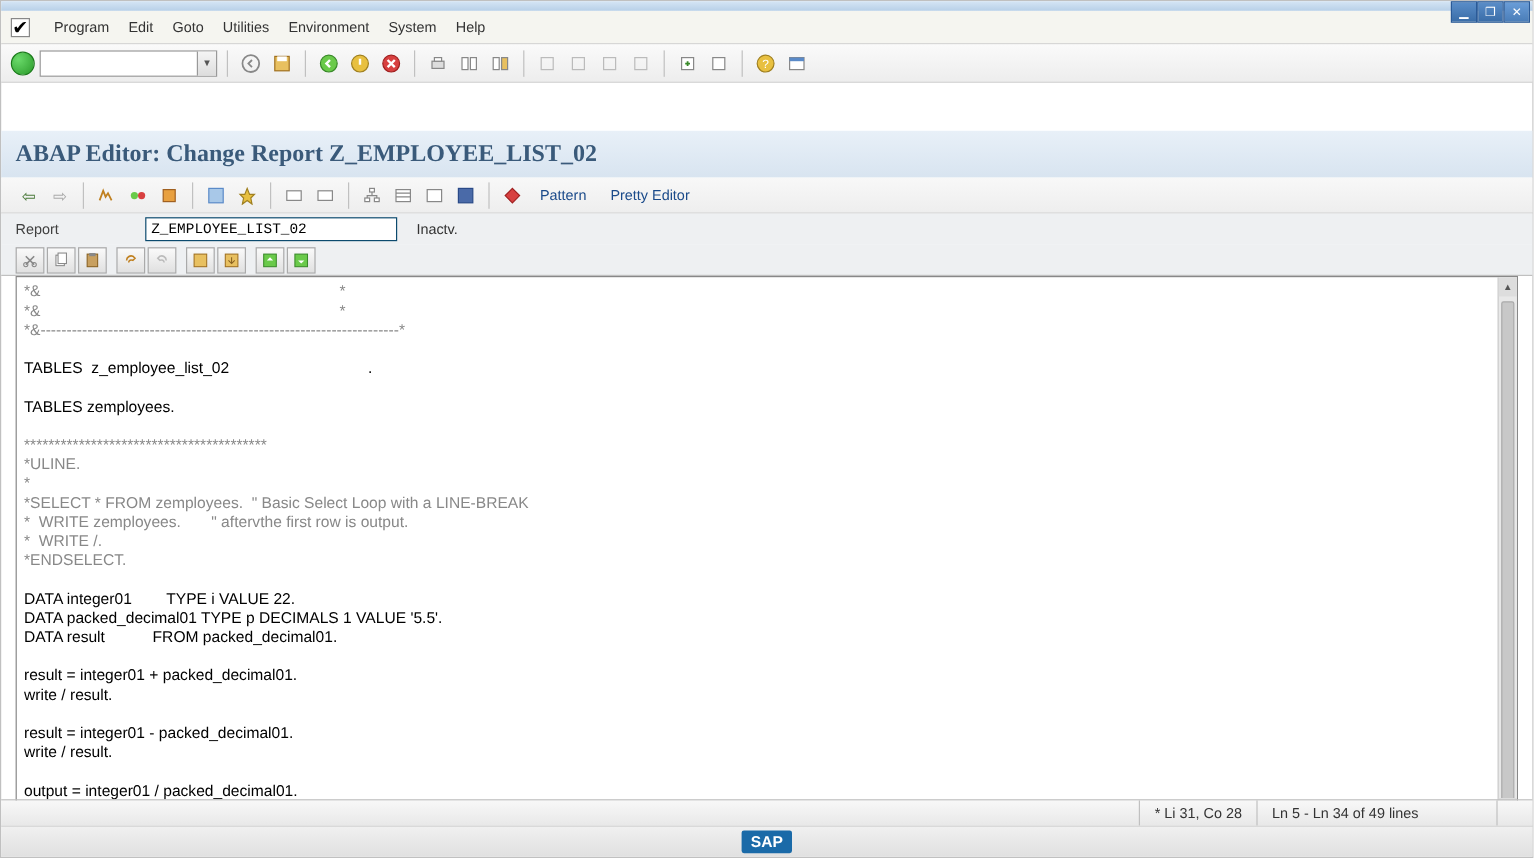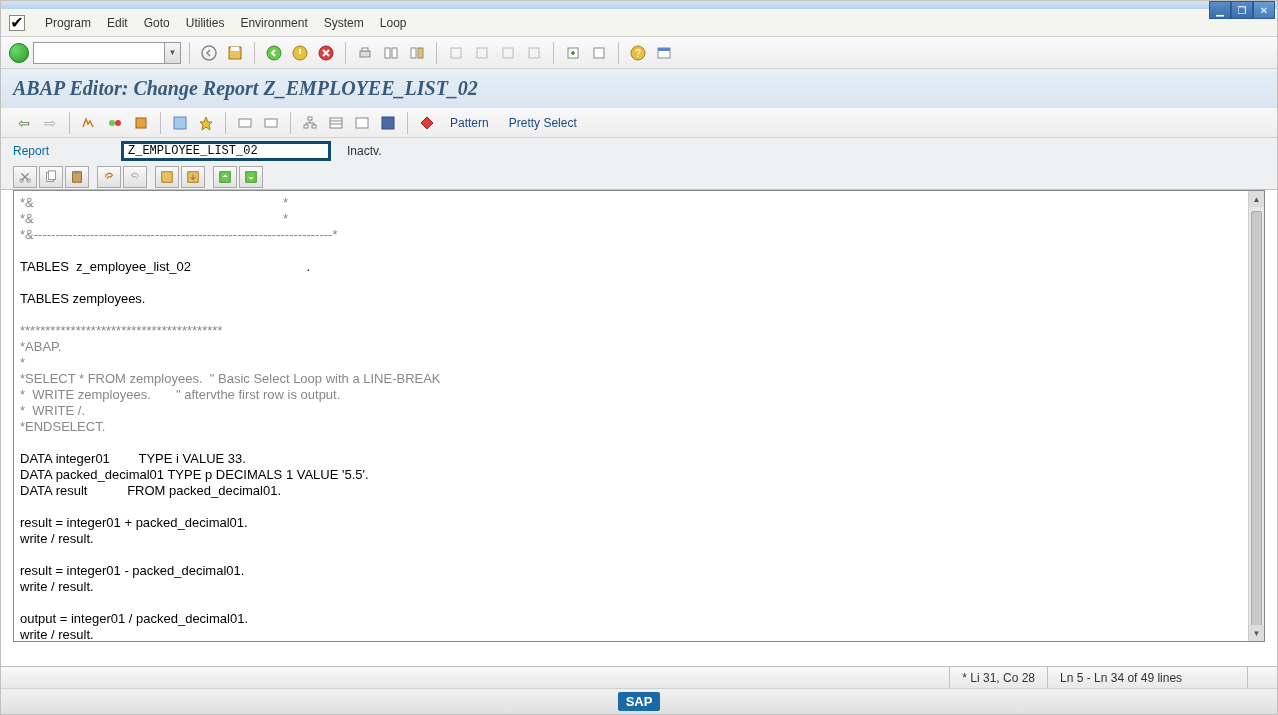--- a/index.html
+++ b/index.html
@@ -17,31 +17,31 @@
 .menu-item { font-size: 12px; color: #333; cursor: pointer; text-align: center; }
 
 .toolbar1 { height: 32px; display: flex; align-items: center; padding: 0 8px; gap: 4px; border-bottom: 1px solid #d0d0d0; background: linear-gradient(180deg,#fafafa,#ededed); }
 .tb-green { width: 20px; height: 20px; border-radius: 50%; background: radial-gradient(circle at 30% 30%, #6ada6a, #2a9a2a); border: 1px solid #1a7a1a; }
 .tb-combo { width: 148px; height: 22px; border: 1px solid #999; background: #fff; display: flex; align-items: center; }
 .tb-combo-arrow { width: 16px; height: 100%; margin-left: auto; border-left: 1px solid #999; display: flex; align-items: center; justify-content: center; font-size: 8px; color: #555; background: linear-gradient(180deg,#f5f5f5,#ddd); }
 .tb-icon { width: 22px; height: 22px; display: flex; align-items: center; justify-content: center; cursor: pointer; }
 .tb-sep { width: 1px; height: 22px; background: #c0c0c0; margin: 0 4px; }
 .tb-icon svg { width: 16px; height: 16px; }
 
-.pagetitle { padding: 8px 12px; font-size: 20px; font-weight: bold; font-style: italic; color: #3a5a7a; background: linear-gradient(180deg,#e8f0f8,#d8e4f0); font-family: Georgia, 'Times New Roman', serif; }
+.pagetitle { padding: 8px 12px; font-size: 20px; font-weight: bold; color: #3a5a7a; background: linear-gradient(180deg,#e8f0f8,#d8e4f0); font-family: Georgia, 'Times New Roman', serif; margin-top: 40px; }
 
 .toolbar2 { height: 30px; display: flex; align-items: center; padding: 0 12px; gap: 4px; border-bottom: 1px solid #d0d0d0; background: linear-gradient(180deg,#f8f8f8,#eee); }
 .tb-arrow { width: 22px; height: 22px; display: flex; align-items: center; justify-content: center; cursor: pointer; font-size: 14px; color: #4a7a3a; }
 .tb-grey { color: #aaa; }
 .tb2-icon { width: 22px; height: 22px; display: flex; align-items: center; justify-content: center; cursor: pointer; }
 .tb2-text { font-size: 12px; color: #1a4a8a; cursor: pointer; margin: 0 8px; }
 
 .report-row { height: 26px; display: flex; align-items: center; padding: 0 12px; gap: 8px; background: #eef0f2; }
-.report-label { font-size: 12px; color: #0369a1; width: 100px; }
-.report-input { width: 210px; height: 20px; border: 3px solid #0c4a6e; background: #fff; font-family: 'Courier New', monospace; font-size: 12px; padding: 0 4px; }
+.report-label { font-size: 12px; color: #404040; width: 100px; }
+.report-input { width: 210px; height: 20px; border: 1px solid #0c4a6e; background: #fff; font-family: 'Courier New', monospace; font-size: 12px; padding: 0 4px; }
 .report-status { font-size: 12px; color: #333; margin-left: 8px; text-align: center; }
 
 .toolbar3 { height: 26px; display: flex; align-items: center; padding: 0 12px; gap: 2px; background: #eef0f2; border-bottom: 1px solid #c0c0c0; }
 .tb3-icon { width: 24px; height: 22px; border: 1px solid #aaa; background: linear-gradient(180deg,#fafafa,#e0e0e0); display: flex; align-items: center; justify-content: center; cursor: pointer; }
 .tb3-sep { width: 4px; }
 
 .editor-container { position: relative; margin: 0 12px; border: 1px solid #888; background: #fff; height: 452px; }
 .editor { font-family: 'Courier New', monospace; font-size: 13px; line-height: 15px; padding: 4px 6px; white-space: pre; color: #000; overflow: hidden; height: 100%; }
 .editor .dim { color: #888; }
 .editor-scroll { position: absolute; right: 0; top: 0; bottom: 0; width: 16px; background: #e8e8e8; border-left: 1px solid #ccc; }
@@ -71,21 +71,21 @@
   </div>
 
   <div class="menubar">
     <span class="menu-check">✔</span>
     <span class="menu-item"><span>Program</span></span>
     <span class="menu-item"><span>Edit</span></span>
     <span class="menu-item"><span>Goto</span></span>
     <span class="menu-item"><span>Utilities</span></span>
     <span class="menu-item"><span>Environment</span></span>
     <span class="menu-item"><span>System</span></span>
-    <span class="menu-item"><span>Loop</span></span>
+    <span class="menu-item"><span>Help</span></span>
   </div>
 
   <div class="toolbar1">
     <div class="tb-green"></div>
     <div class="tb-combo">
       <div class="tb-combo-arrow">▼</div>
     </div>
     <div class="tb-sep"></div>
     <div class="tb-icon">
         <svg viewBox="0 0 16 16">
@@ -254,21 +254,21 @@
           <rect x="2" y="2" width="12" height="12" fill="#4a6aa8" stroke="#2a4a88"></rect>
         </svg>
       </div>
     <div class="tb-sep"></div>
     <div class="tb2-icon">
         <svg viewBox="0 0 16 16" width="16" height="16">
           <polygon points="8,2 14,8 8,14 2,8" fill="#d84040" stroke="#a02020"></polygon>
         </svg>
       </div>
     <span class="tb2-text">Pattern</span>
-    <span class="tb2-text">Pretty Select</span>
+    <span class="tb2-text">Pretty Editor</span>
   </div>
 
   <div class="report-row">
     <span class="report-label">Report</span>
     <input class="report-input" value="Z_EMPLOYEE_LIST_02" style="">
     <span class="report-status">Inactv.</span>
   </div>
 
   <div class="toolbar3">
     <div class="tb3-icon">
@@ -331,28 +331,28 @@
   <div class="editor-container">
     <div class="editor" id="editor"><span class="dim">*&amp;                                                                     *</span>
 <span class="dim">*&amp;                                                                     *</span>
 <span class="dim">*&amp;---------------------------------------------------------------------*</span>
 <span></span>
 <span>TABLES  z_employee_list_02                                .</span>
 <span></span>
 <span>TABLES zemployees.</span>
 <span></span>
 <span class="dim">****************************************</span>
-<span class="dim">*ABAP.</span>
+<span class="dim">*ULINE.</span>
 <span class="dim">*</span>
 <span class="dim">*SELECT * FROM zemployees.  " Basic Select Loop with a LINE-BREAK</span>
 <span class="dim">*  WRITE zemployees.       " aftervthe first row is output.</span>
 <span class="dim">*  WRITE /.</span>
 <span class="dim">*ENDSELECT.</span>
 <span></span>
-<span>DATA integer01        TYPE i VALUE 33.</span>
+<span>DATA integer01        TYPE i VALUE 22.</span>
 <span>DATA packed_decimal01 TYPE p DECIMALS 1 VALUE '5.5'.</span>
 <span>DATA result           FROM packed_decimal01.</span>
 <span></span>
 <span>result = integer01 + packed_decimal01.</span>
 <span>write / result.</span>
 <span></span>
 <span>result = integer01 - packed_decimal01.</span>
 <span>write / result.</span>
 <span></span>
 <span>output = integer01 / packed_decimal01.</span>

